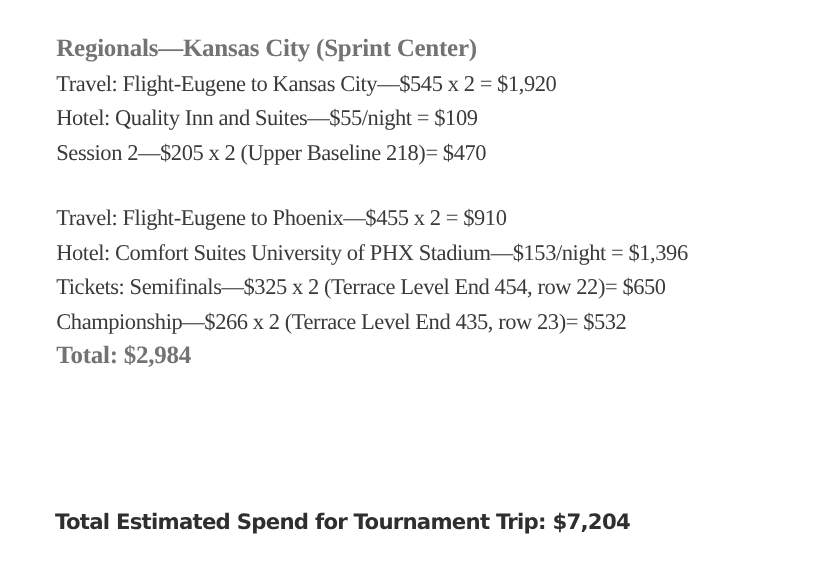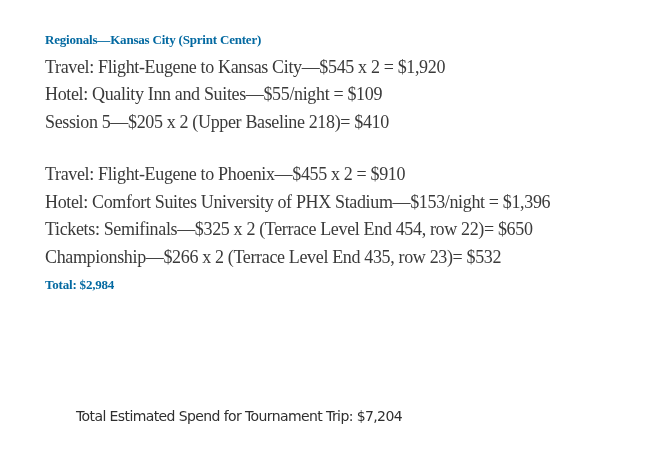--- a/index.html
+++ b/index.html
@@ -28,50 +28,49 @@
     .line {
       height: 27.5px;
       line-height: 27.5px;
       white-space: nowrap;
       letter-spacing: -0.35px;
       font-family: "Liberation Serif", serif;
       font-size: 18px;
     }
     .heading, .total {
       font-weight: bold;
-      color: #0369a1;
+      color: #737373;
       font-family: "Liberation Serif", serif;
-      font-size: 13px;
+      font-size: 20px;
       letter-spacing: -0.2px;
     }
     .section + .section {
       margin-top: 25px;
     }
     .grand-total {
       position: absolute;
       left: 44px;
       top: 408px;
       font-family: "DejaVu Sans", sans-serif;
-      font-weight: normal;
-      font-size: 14px;
+      font-weight: bold;
+      font-size: 17px;
       color: #2f2f2f;
       letter-spacing: -0.6px;
       white-space: nowrap;
-      margin-left: 32px;
     }
   </style>
 </head>
 <body>
 
 <div class="doc">
   <div class="section">
     <div class="line heading">Regionals—Kansas City (Sprint Center)</div>
     <div class="line">Travel: Flight-Eugene to Kansas City—$545 x 2 = $1,920</div>
     <div class="line">Hotel: Quality Inn and Suites—$55/night = $109</div>
-    <div class="line">Session 5—$205 x 2 (Upper Baseline 218)= $410</div>
+    <div class="line">Session 2—$205 x 2 (Upper Baseline 218)= $470</div>
   </div>
 
   <div class="section">
     <div class="line">Travel: Flight-Eugene to Phoenix—$455 x 2 = $910</div>
     <div class="line">Hotel: Comfort Suites University of PHX Stadium—$153/night = $1,396</div>
     <div class="line">Tickets: Semifinals—$325 x 2 (Terrace Level End 454, row 22)= $650</div>
     <div class="line">Championship—$266 x 2 (Terrace Level End 435, row 23)= $532</div>
     <div class="line total">Total: $2,984</div>
   </div>
 </div>

